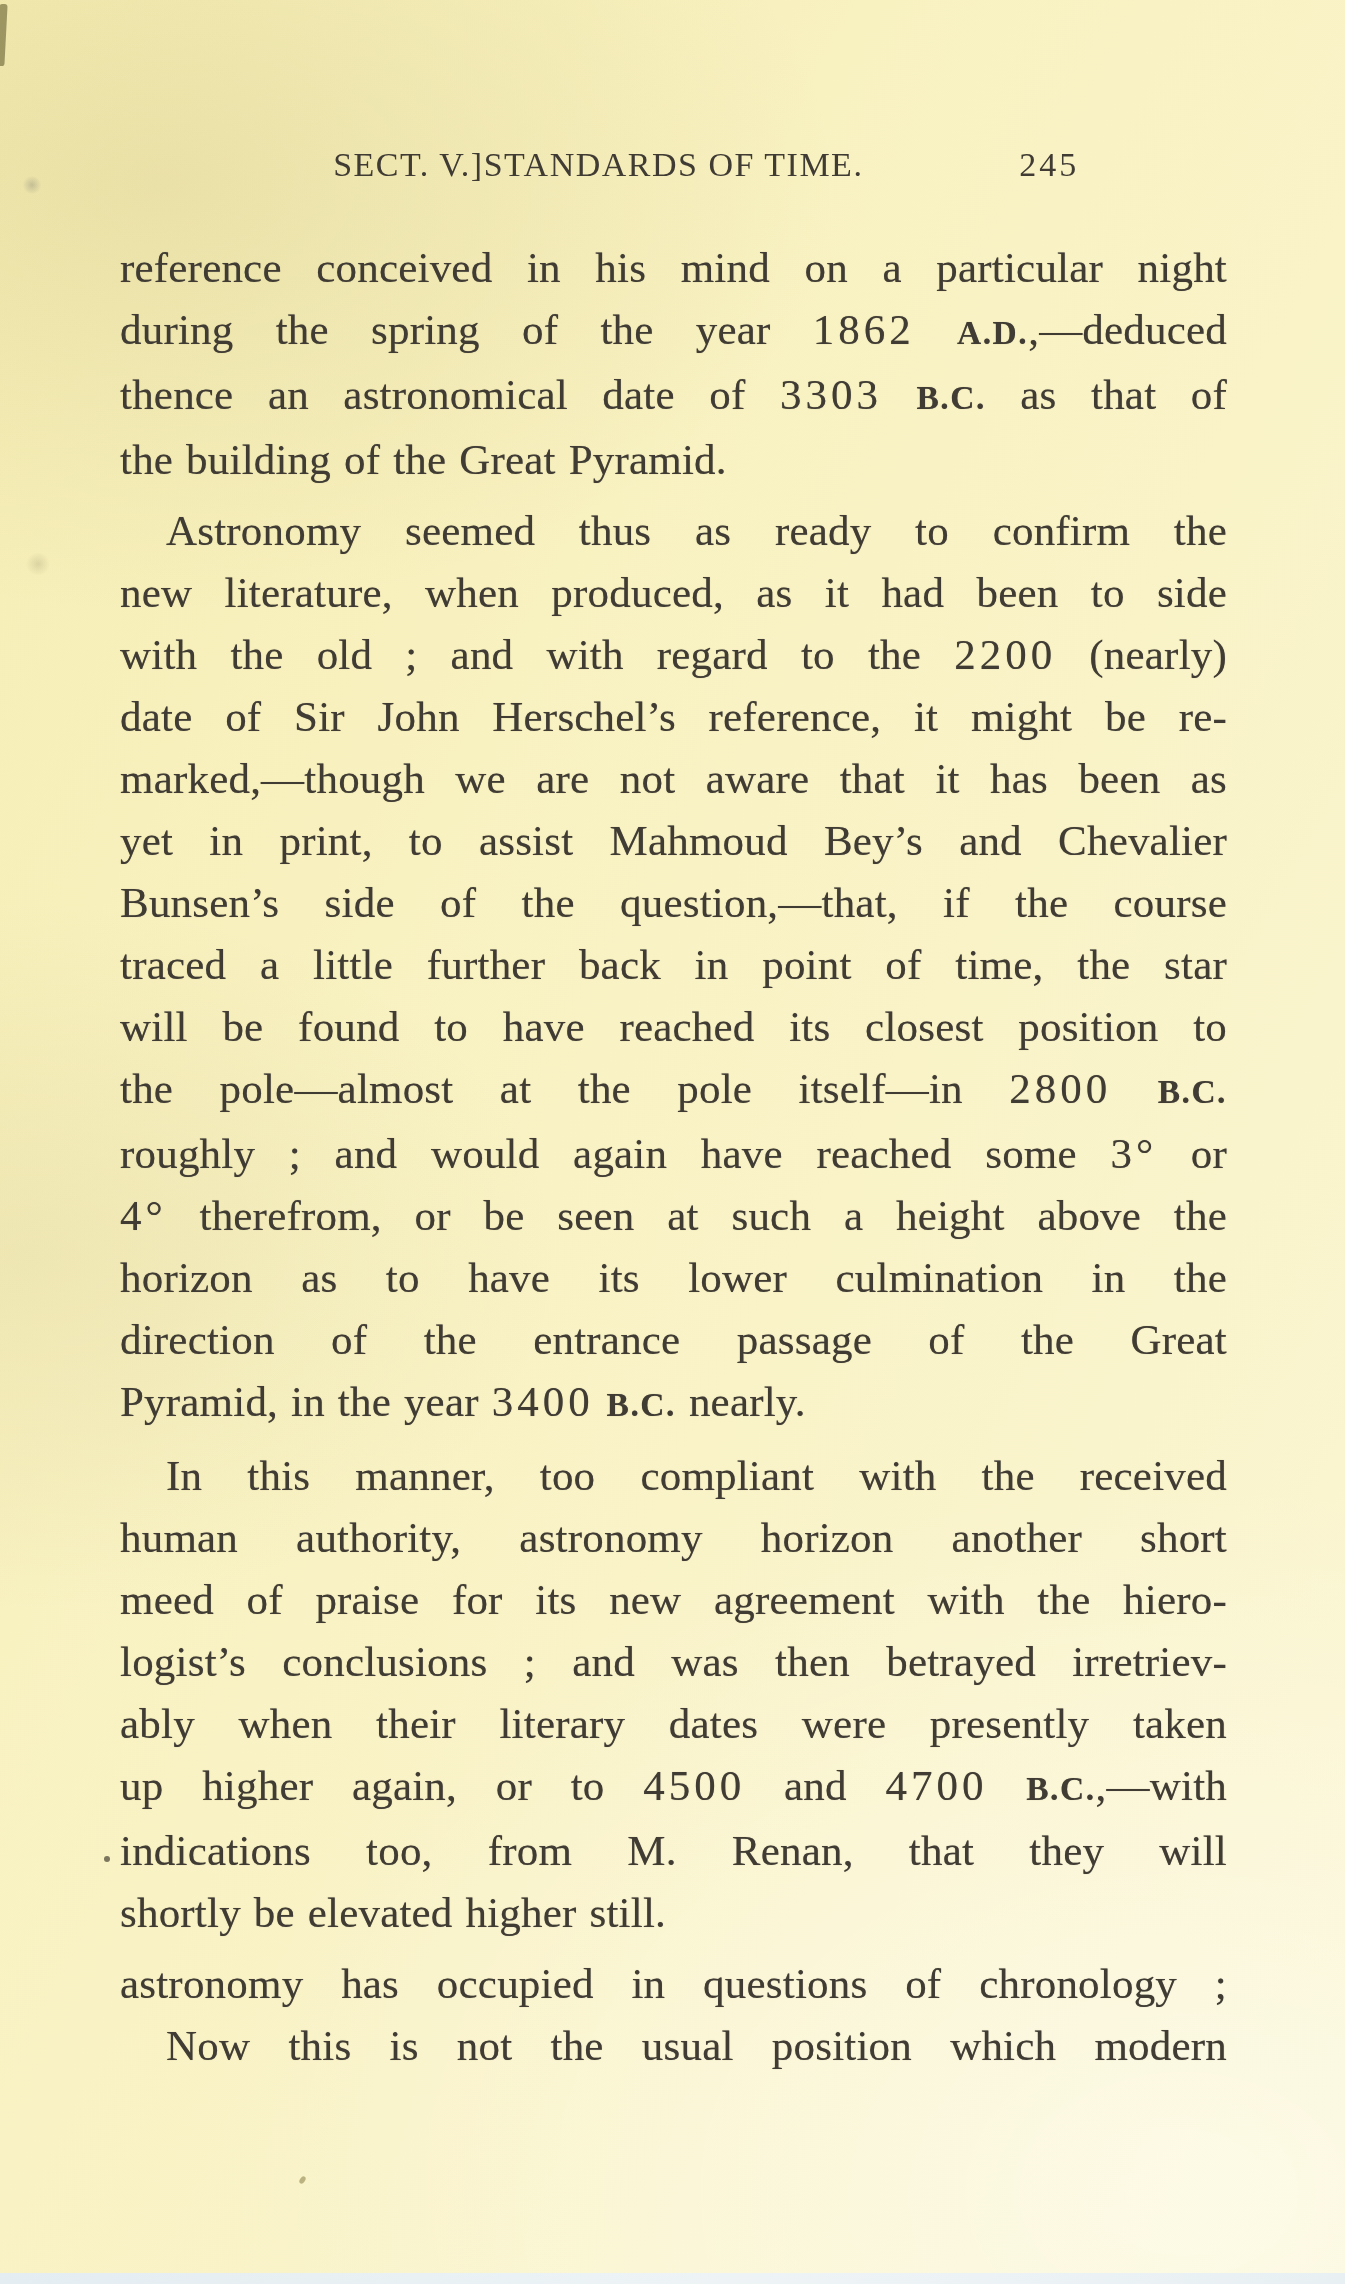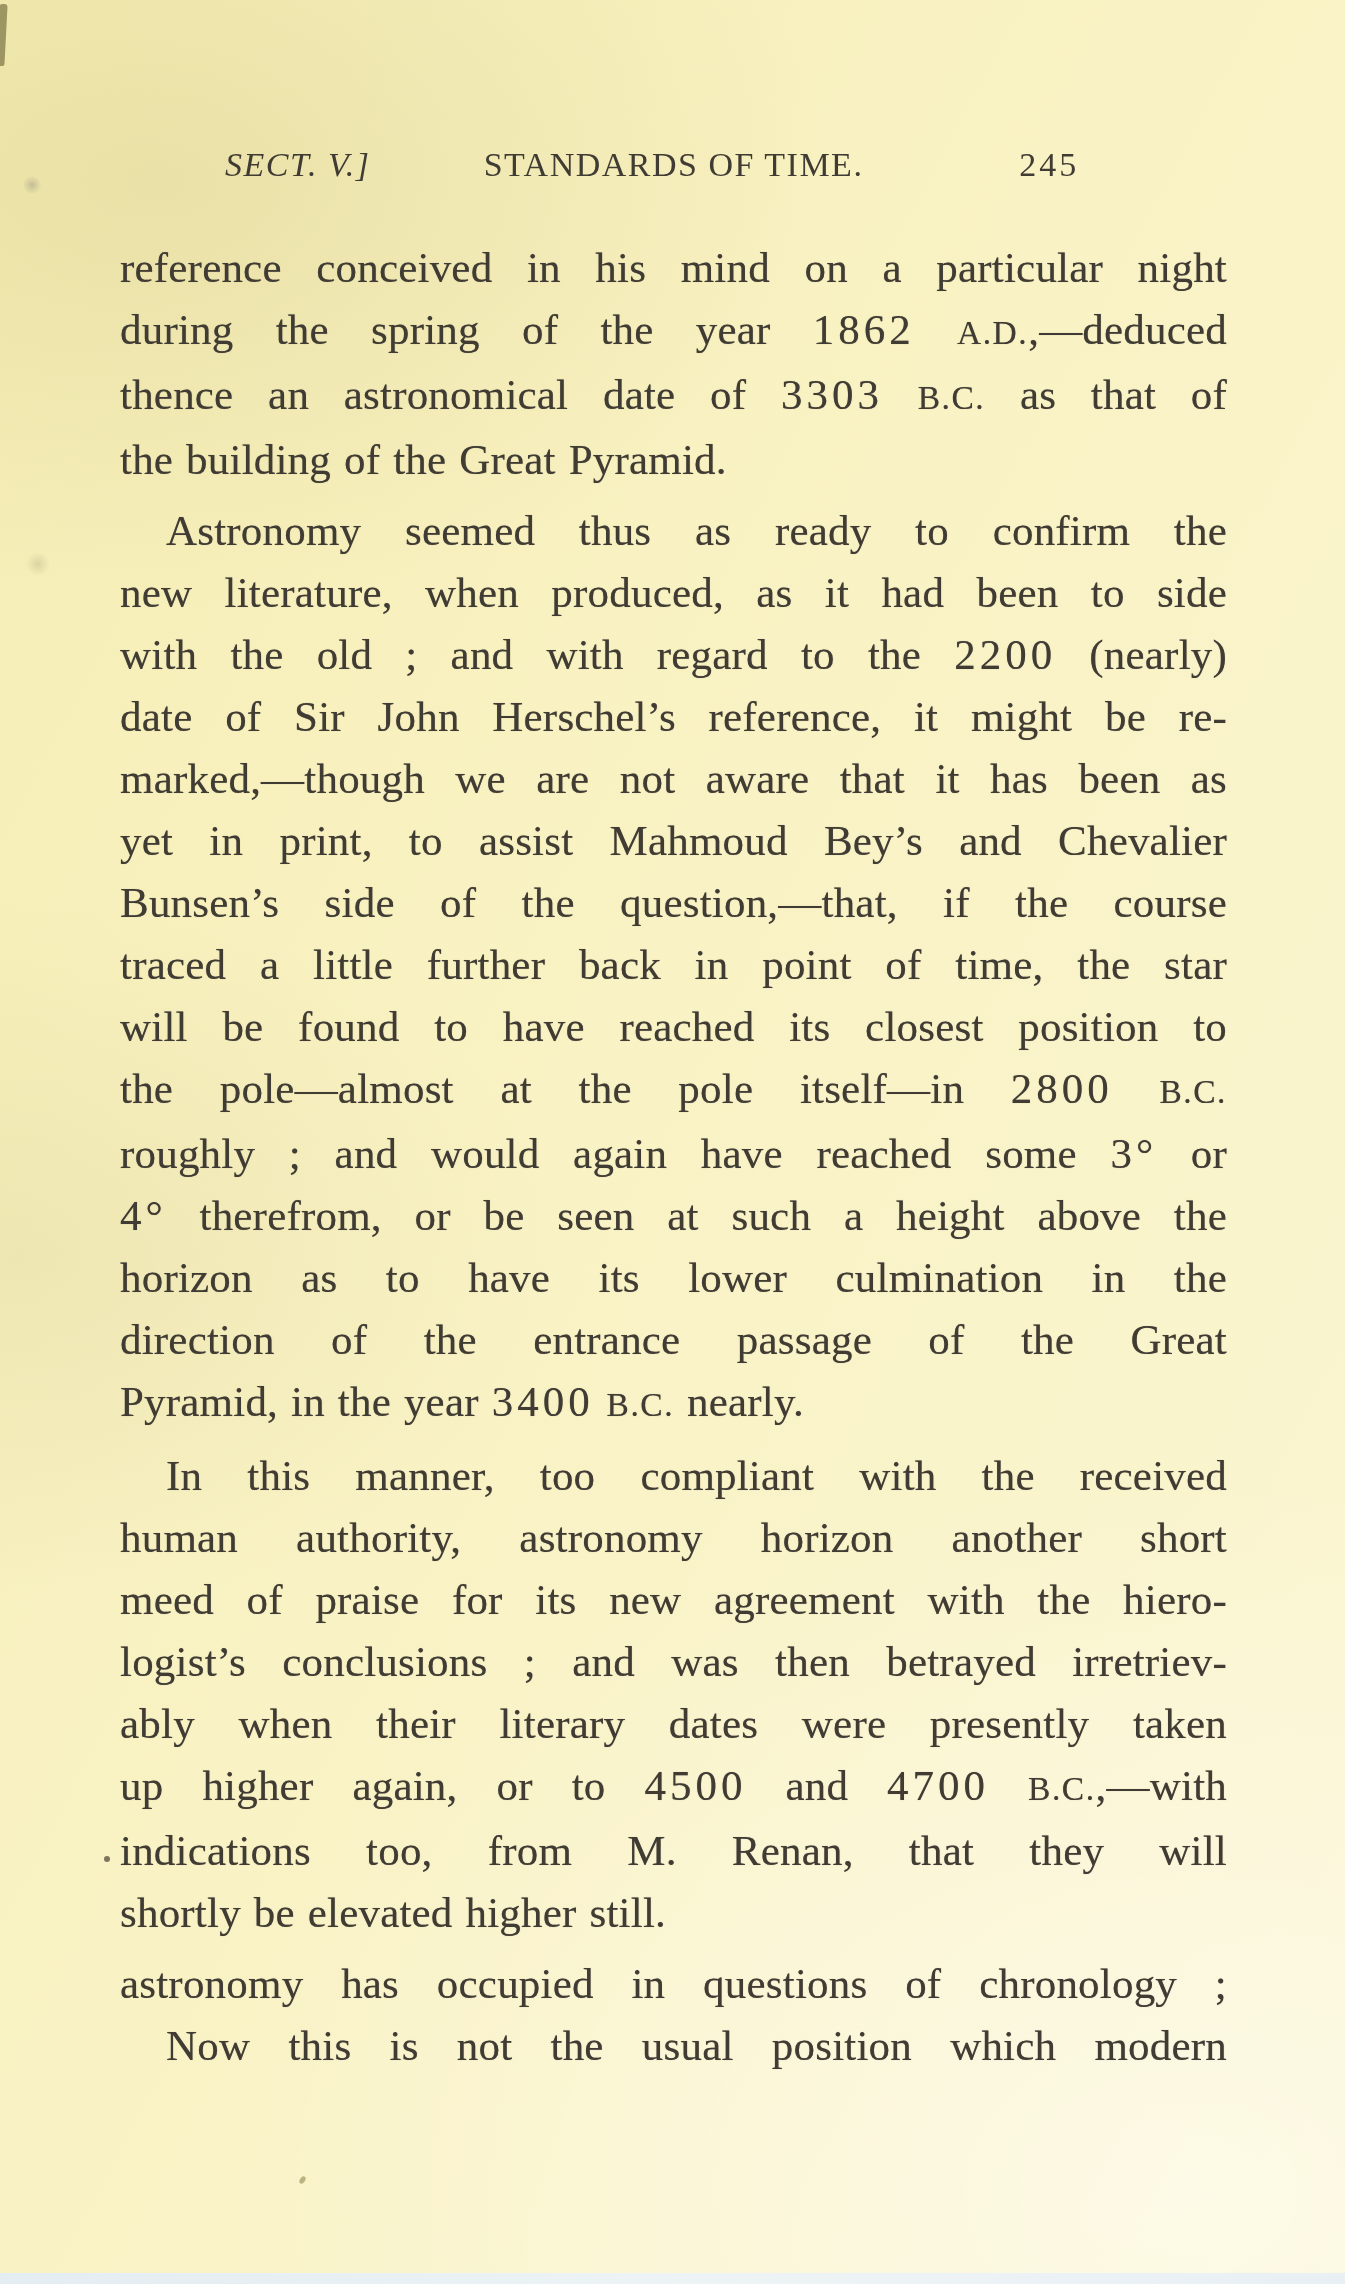--- a/index.html
+++ b/index.html
@@ -14,34 +14,34 @@
       radial-gradient(1100px 700px at 12% 8%, rgba(120,100,25,0.10), transparent 62%),
       radial-gradient(900px 600px at 2% 55%, rgba(110,95,30,0.07), transparent 60%),
       radial-gradient(1500px 1100px at 88% 96%, rgba(255,255,255,0.45), transparent 65%),
       linear-gradient(118deg,#f6eeb4 0%,#f9f2c4 45%,#fbf6d4 100%);
   }
   .header{
     position:absolute;left:112px;right:110px;top:146px;
     display:flex;align-items:baseline;
     font-size:34px;letter-spacing:1.5px;
   }
-  .header .hl{flex:1;text-align:center;font-style:italic;}
+  .header .hl{flex:1;text-align:right;}
   .header .hc{flex:0 0 auto;text-align:right;}
   .header .hr{flex:1;text-align:center;letter-spacing:3px;}
   .text-column{
     position:absolute;left:111px;top:228px;width:1125px;
     font-size:43px;line-height:62px;
     word-spacing:2px;letter-spacing:0.2px;
     text-shadow:0 0 0.7px rgba(64,60,52,0.55);
   }
   .para{margin:9px;}
   .line{text-align:justify;text-align-last:justify;}
   .line.pl{text-align-last:left;}
   .line.ind{text-indent:46px;}
-  .sc{font-size:0.78em;letter-spacing:1.5px;}
+  .sc{font-size:0.78em;letter-spacing:1.5px;font-weight:bold;}
   .num{letter-spacing:4px;}
   i{font-style:italic;}
   .bottom-strip{
     position:absolute;left:0;right:0;bottom:0;height:11px;
     background:linear-gradient(90deg,#e4edf2,#eef4f6 55%,#e9f0f4);
   }
   .corner-mark{
     position:absolute;left:-2px;top:4px;width:8px;height:62px;
     background:rgba(90,84,38,0.55);border-radius:3px;transform:rotate(3deg);
   }

